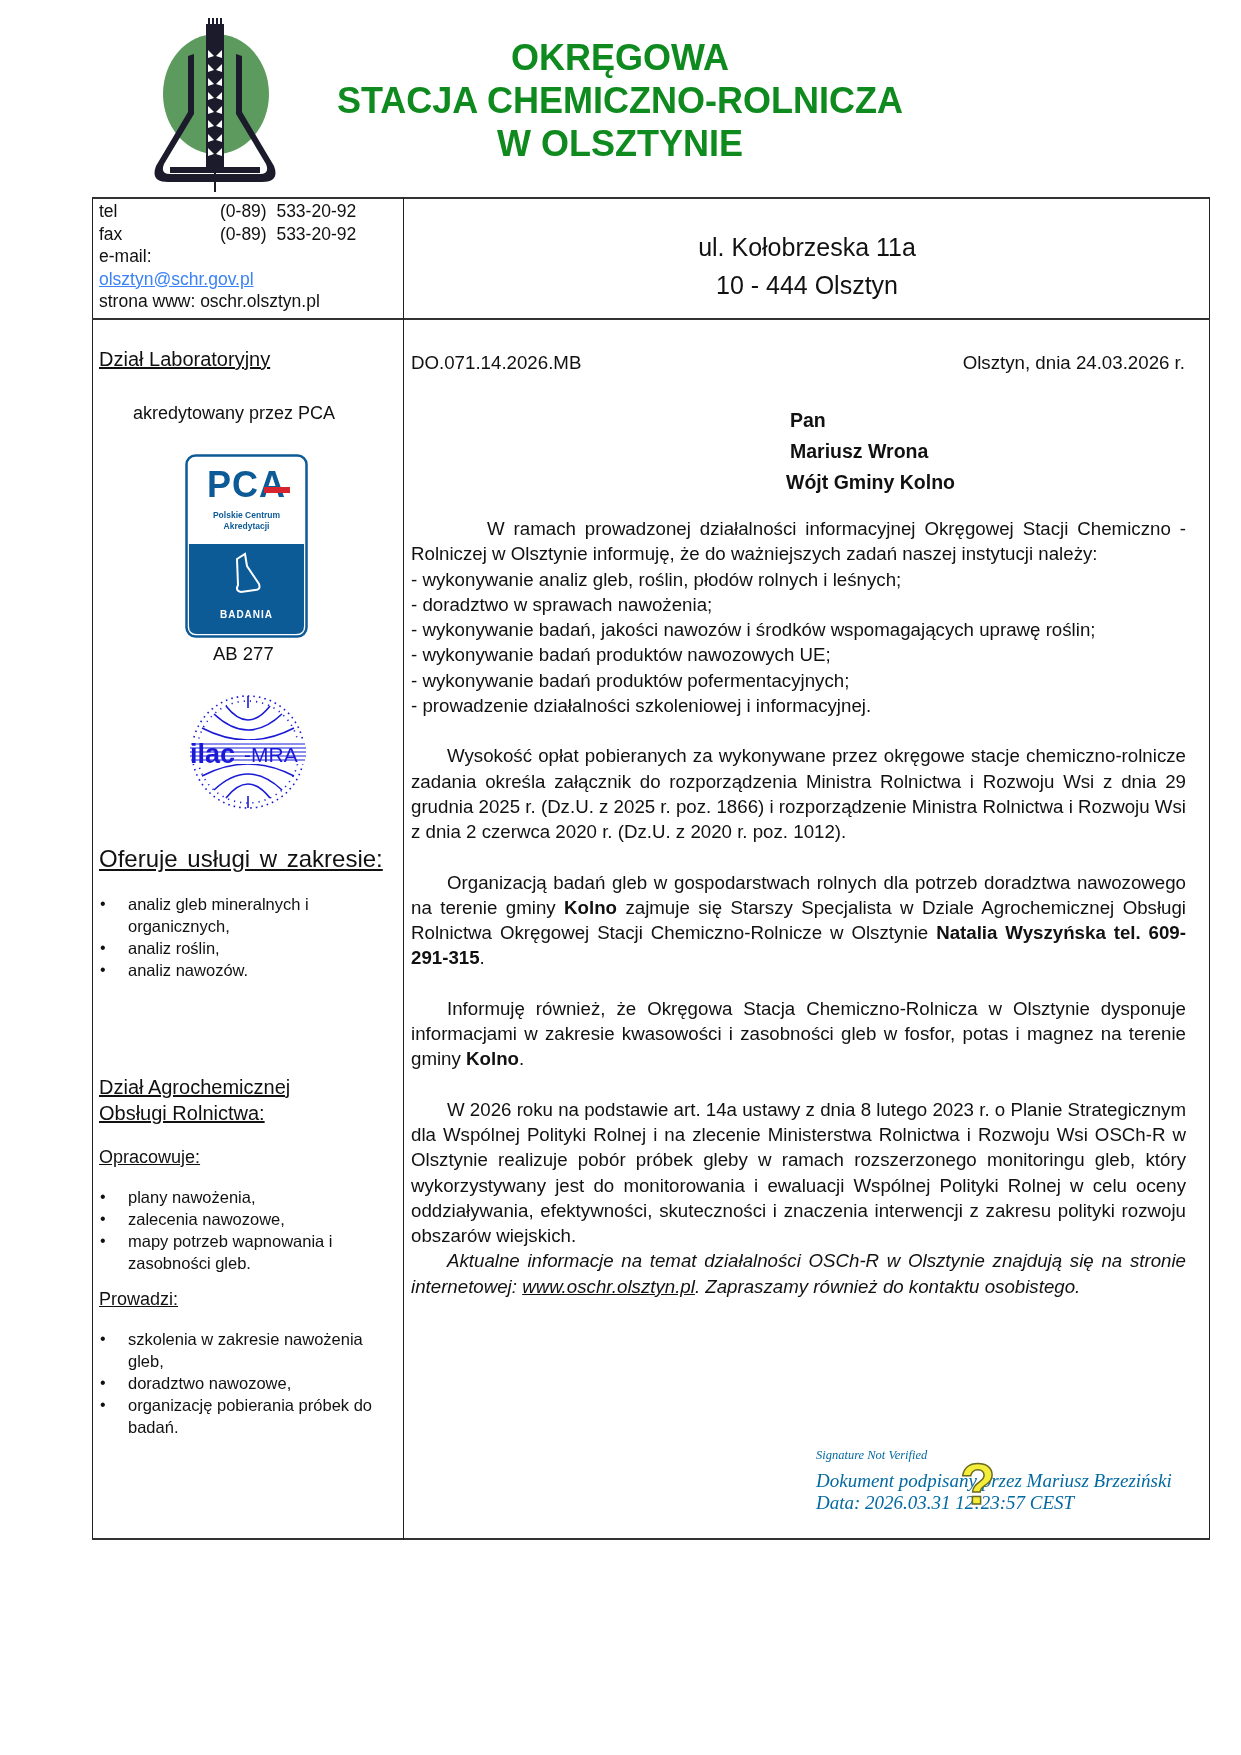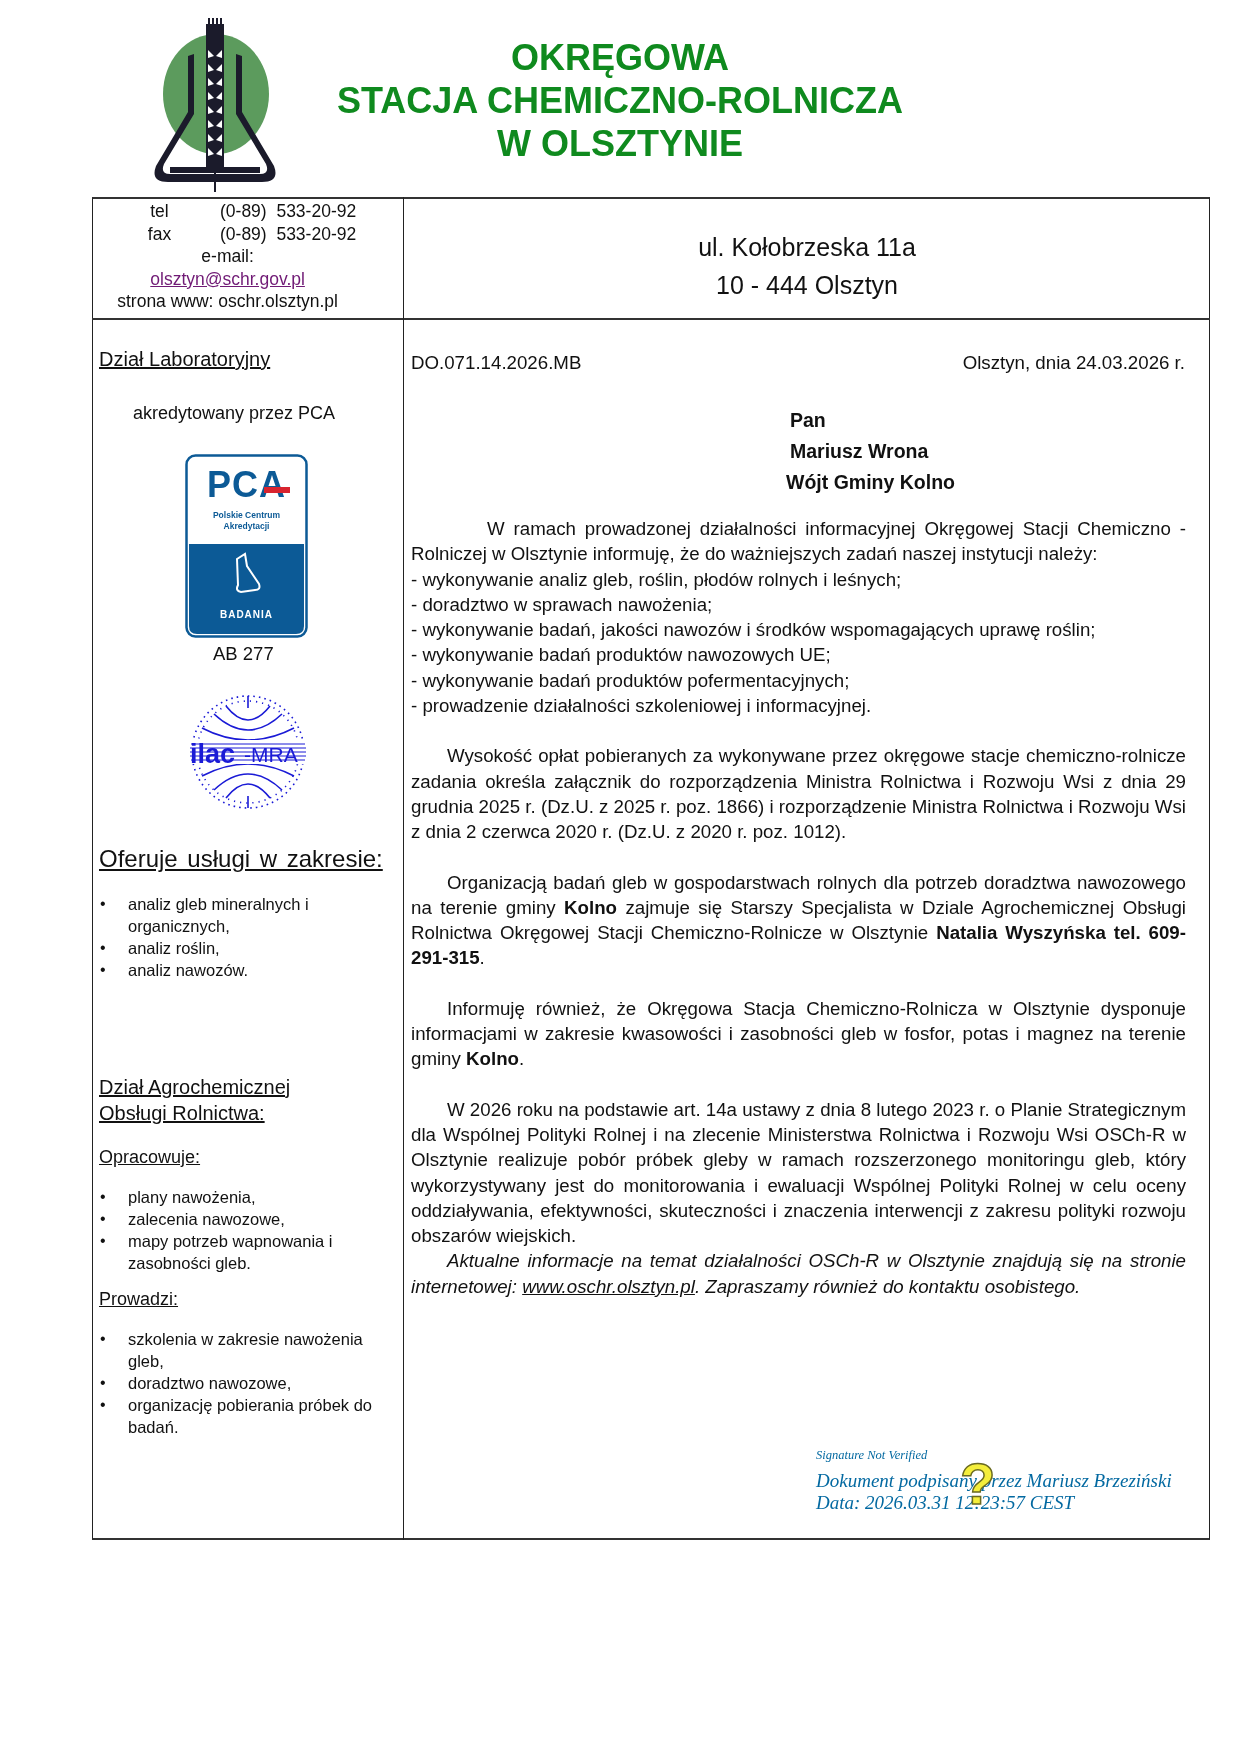--- a/index.html
+++ b/index.html
@@ -9,24 +9,24 @@
   
   .logo { left:150px; top:14px; width:130px; height:180px; }
   .title { left:300px; width:640px; text-align:center; color:#0f8a1e; font-weight:bold;
            font-family:"Liberation Sans", sans-serif; }
   .title div { font-size:36px; line-height:43px; letter-spacing:0px; }
   
   .tbl-outer { left:92px; top:197px; width:1118px; height:1343px; border-left:1.5px solid #222; border-right:1.5px solid #222;
                border-top:2.5px solid #333; border-bottom:2.5px solid #333; box-sizing:border-box; }
   .hline { left:92px; width:1118px; height:0; border-top:2.5px solid #333; }
   .vline { width:0; border-left:1.5px solid #222; }
-  .contact { left:99px; top:200px; font-size:17.5px; line-height:22.5px;text-align:center; }
+  .contact { left:99px; top:200px; font-size:17.5px; line-height:22.5px; }
   .contact .row { display:flex; }
   .contact .lbl { width:121px; }
-  .contact a { color:#701a75; text-decoration:underline; }
+  .contact a { color:#3b82f6; text-decoration:underline; }
   .address { left:404px; width:806px; top:228px; text-align:center; font-size:25px; line-height:38px; }
   
   .left { left:99px; width:298px; font-size:17.5px; line-height:22px; }
   .u { text-decoration:underline; }
   .heading-lg { font-size:20px; line-height:26px; }
   ul.bul { list-style:none; margin:0; padding:0; }
   ul.bul li { position:relative; padding-left:29px; font-size:16.5px; line-height:22px; }
   ul.bul li::before { content:"•"; position:absolute; left:1px; top:0; font-size:16px; }
   
   .right { left:411px; width:775px; font-size:18.7px; line-height:25.3px; }

